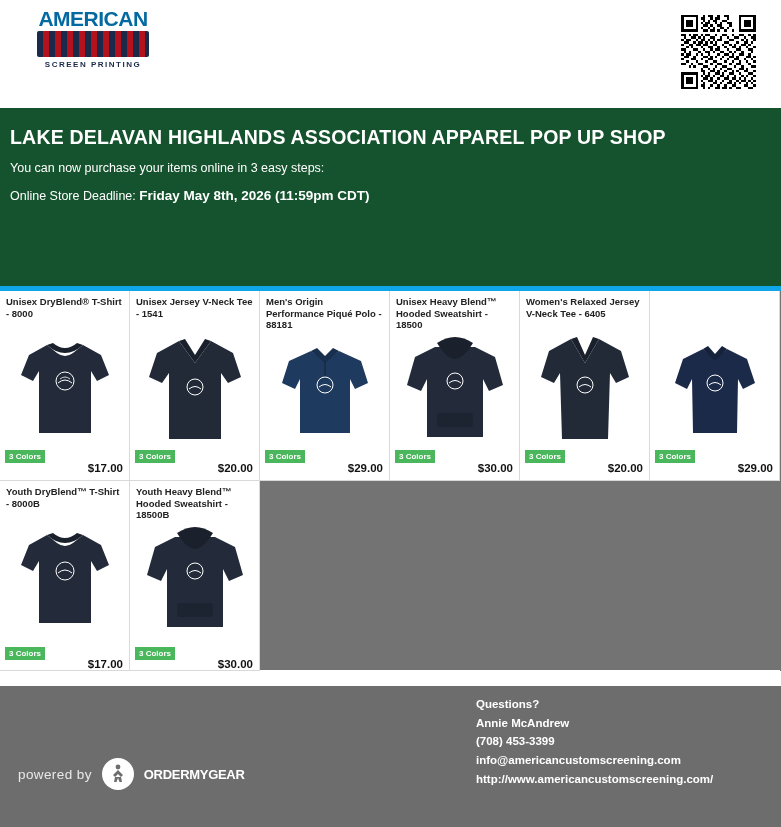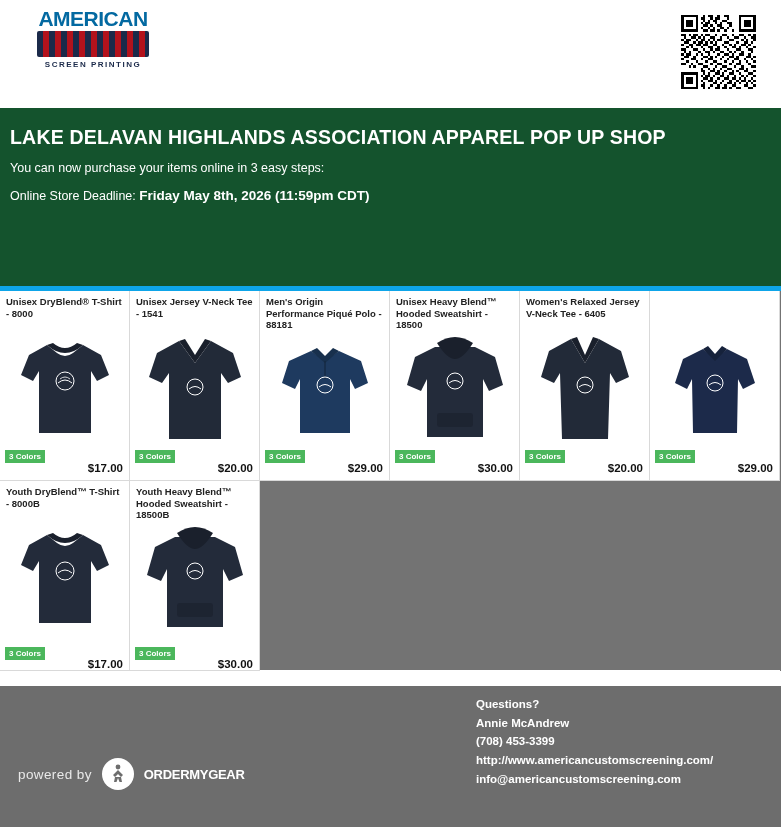--- a/index.html
+++ b/index.html
@@ -566,18 +566,18 @@
           <path d="M11 7 L6 12 L8 14 L11 11 L14 14 L16 12 Z" fill="#6d6d6d"></path>
           <path d="M8 14 L7 19 L9.5 19 L11 15 L12.5 19 L15 19 L14 14 Z" fill="#6d6d6d"></path>
         </svg>
       </span>
       <span class="omgname">ORDERMYGEAR</span>
     </div>
     <div class="contact">
       <div class="q">Questions?</div>
       <div>Annie McAndrew</div>
       <div>(708) 453-3399</div>
+      <div>info@americancustomscreening.com</div>
       <div>http://www.americancustomscreening.com/</div>
-      <div>info@americancustomscreening.com</div>
     </div>
   </div>
 
 </div>
 
 </body></html>

